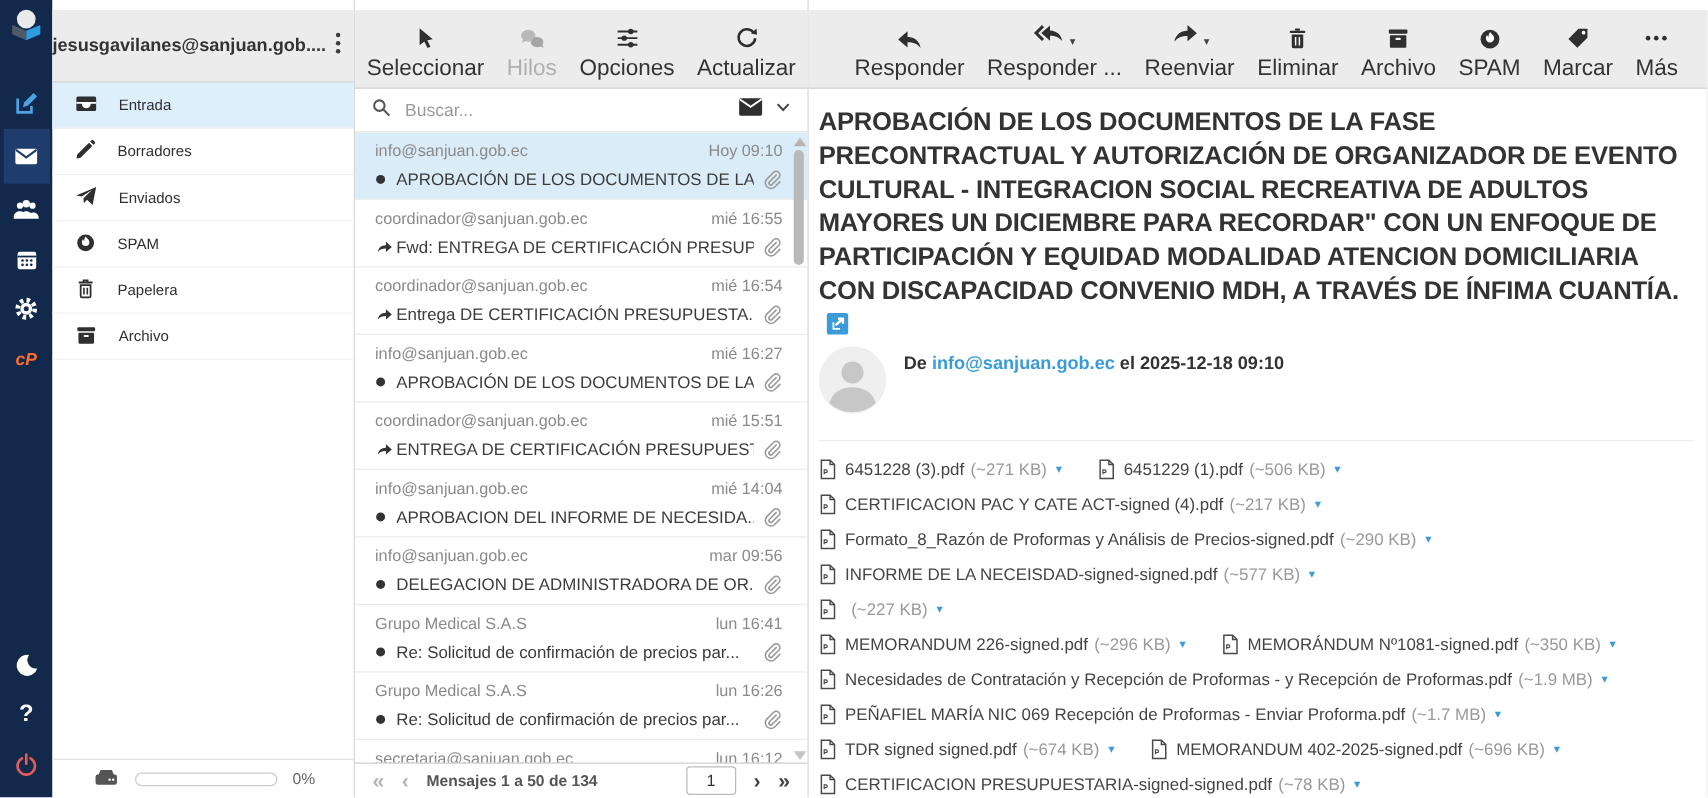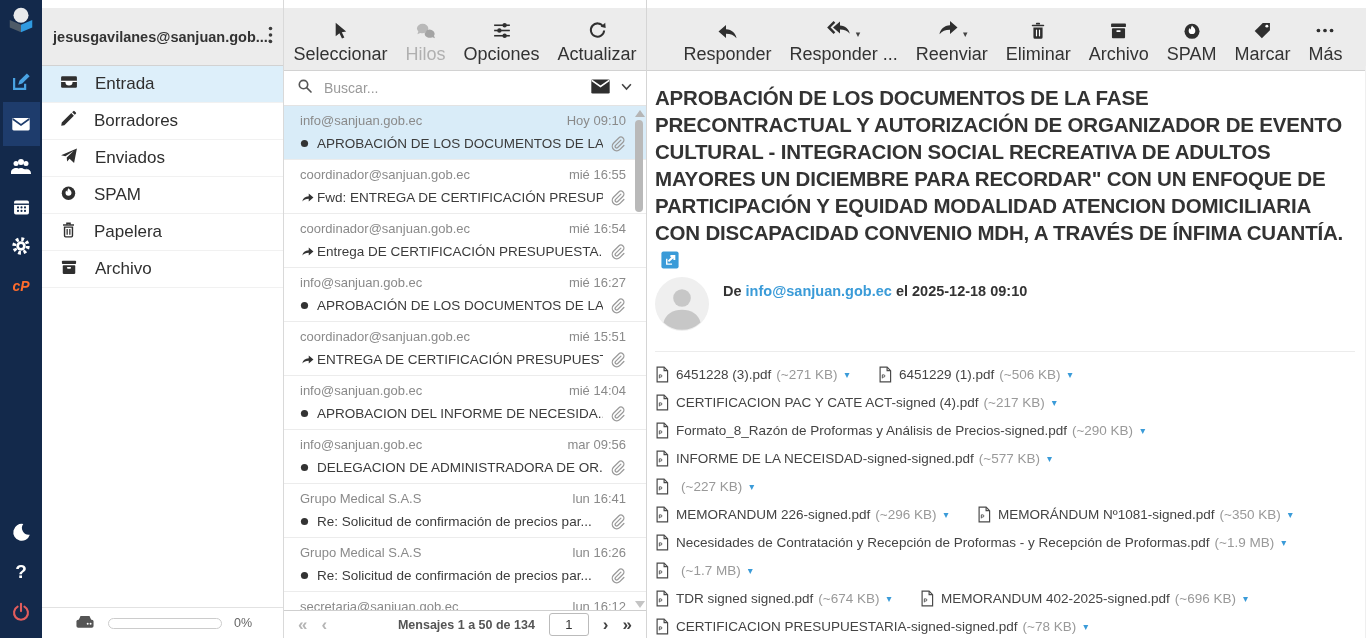--- a/index.html
+++ b/index.html
@@ -11,24 +11,24 @@
   .rail .logo{margin:4px 0 24px;}
   .ric{width:37px;height:40px;display:flex;align-items:center;justify-content:center;cursor:pointer;}
   .ric.active{background:#1e3c6c;height:44px;}
   .cp-text{color:#ff6c2c;font-weight:bold;font-style:italic;font-size:14px;}
   .rail .spacer{flex:1;}
   .help-q{color:#fff;font-weight:bold;font-size:19px;}
   .rail .bottom{margin-bottom:6px;}
 
   
   .sidebar{width:241px;min-width:241px;border-right:1px solid #d9d9d9;display:flex;flex-direction:column;padding-top:8px;background:#fff;}
-  .account{height:57px;background:#ececec;border-bottom:1px solid #d2d2d2;display:flex;align-items:center;justify-content:center;position:relative;}
+  .account{height:57px;background:#ececec;border-bottom:1px solid #d2d2d2;display:flex;align-items:center;position:relative;}
   .account .email{font-weight:bold;font-size:14.5px;color:#333;}
   .account .kebab{position:absolute;right:6px;top:50%;transform:translateY(-50%);cursor:pointer;padding:4px;}
-  .folder{height:36px;display:flex;align-items:center;gap:16px;padding-left:17px;font-size:17px;color:#2f2f2f;border-bottom:1px solid #f1f1f1;cursor:pointer;}
+  .folder{height:36px;display:flex;align-items:center;gap:16px;padding-left:17px;font-size:12px;color:#2f2f2f;border-bottom:1px solid #f1f1f1;cursor:pointer;}
   .folder[data-selected="true"]{background:#ddeffa;}
   .sidebar .sspacer{flex:1;}
   .quota{height:30px;border-top:1px solid #e2e2e2;display:flex;align-items:center;gap:12px;padding:0 14px 0 32px;}
   .quota .pill{flex:1;height:9px;border:1px solid #ccc;border-radius:6px;background:#fff;max-width:112px;}
   .quota .pct{font-size:12.5px;color:#666;}
 
   
   .listcol{width:362px;min-width:362px;border-right:1px solid #d5d5d5;display:flex;flex-direction:column;padding-top:8px;background:#fff;}
   .toolbar{height:57px;background:#ececec;border-bottom:1px solid #d2d2d2;display:flex;align-items:flex-end;justify-content:center;padding-bottom:5px;}
   .tbtn{display:flex;flex-direction:column;align-items:center;gap:3px;padding:0 9px;cursor:pointer;}
@@ -50,21 +50,21 @@
   .m-subject{flex:1;white-space:nowrap;overflow:hidden;}
   .m-clip{margin-left:6px;display:flex;}
   .list-scroll{position:absolute;right:1px;top:2px;width:12px;height:100%;}
   .ls-up{position:absolute;top:2px;left:2px;width:0;height:0;border-left:5px solid transparent;border-right:5px solid transparent;border-bottom:7px solid #b5b5b5;}
   .ls-thumb{position:absolute;top:12px;left:2px;width:8px;height:92px;background:#b9b9b9;border-radius:5px;}
   .ls-down{position:absolute;bottom:4px;left:2px;width:0;height:0;border-left:5px solid transparent;border-right:5px solid transparent;border-top:7px solid #c4c4c4;}
 
   .pager{height:27px;border-top:1px solid #cfcfcf;display:flex;align-items:center;padding:0 14px;gap:14px;}
   .pg-arrow{font-size:17px;font-weight:bold;color:#444;cursor:pointer;line-height:1;}
   .pg-arrow.dis{color:#b5b5b5;}
-  .pg-label{flex:1;text-align:right;font-size:12.5px;font-weight:bold;color:#555;}
+  .pg-label{flex:1;text-align:left;font-size:12.5px;font-weight:bold;color:#555;}
   .pg-input{width:34px;height:19px;border:1px solid #bbb;border-radius:3px;text-align:center;font-size:13px;color:#333;font-family:inherit;outline:none;}
 
   .gap{width:8px;background:#fff;}
 
   
   .reader{flex:1;display:flex;flex-direction:column;padding-top:8px;position:relative;background:#fff;}
   .readbody{flex:1;overflow:hidden;padding:13px 24px 0 8px;position:relative;}
   .subject{font-size:20.5px;line-height:27px;font-weight:bold;color:#333;letter-spacing:-0.2px;width:694px;margin:0;}
   .ext-ic{display:inline-block;vertical-align:-2px;margin-left:6px;cursor:pointer;}
   .senderblk{display:flex;gap:14px;margin-top:2px;align-items:flex-start;font-weight:bold;}
@@ -757,20 +757,21 @@
           </span>
         
           <span class="att" data-own-row="true">
             <span class="fic">
               <svg width="14" height="17" viewBox="0 0 20 24">
                 <path d="M3 1.5h10l5 5V22.5H3z" fill="none" stroke="#4a4a4a" stroke-width="1.7"></path>
                 <path d="M13 1.5v5h5" fill="none" stroke="#4a4a4a" stroke-width="1.7"></path>
                 <path d="M6.2 17.5v-5h2a1.6 1.6 0 0 1 0 3.2H6.8" fill="none" stroke="#4a4a4a" stroke-width="1.3"></path>
               </svg>
             </span>
+            <span class="aname">PEÑAFIEL MARÍA NIC 069 Recepción de Proformas - Enviar Proforma.pdf</span>
             <span class="asize">(~1.7 MB)</span>
             <span class="acaret">▾</span>
           </span>
         
           <span class="att" data-own-row="false">
             <span class="fic">
               <svg width="14" height="17" viewBox="0 0 20 24">
                 <path d="M3 1.5h10l5 5V22.5H3z" fill="none" stroke="#4a4a4a" stroke-width="1.7"></path>
                 <path d="M13 1.5v5h5" fill="none" stroke="#4a4a4a" stroke-width="1.7"></path>
                 <path d="M6.2 17.5v-5h2a1.6 1.6 0 0 1 0 3.2H6.8" fill="none" stroke="#4a4a4a" stroke-width="1.3"></path>

